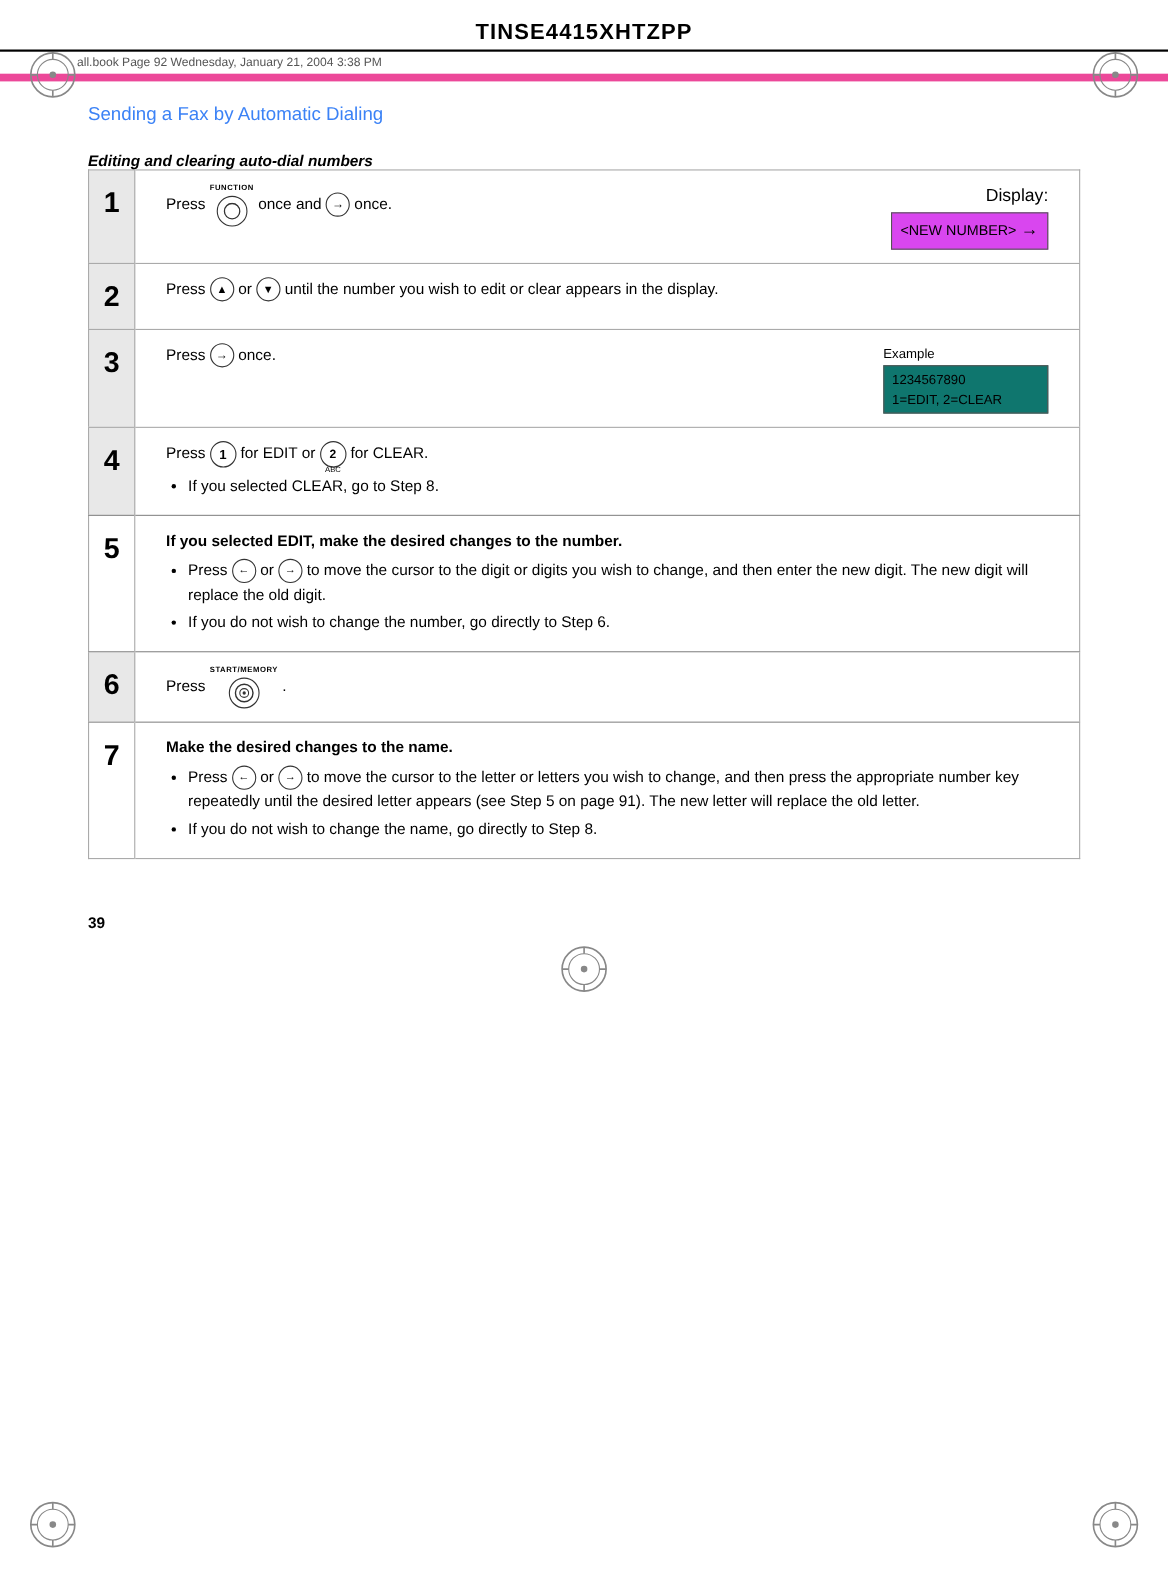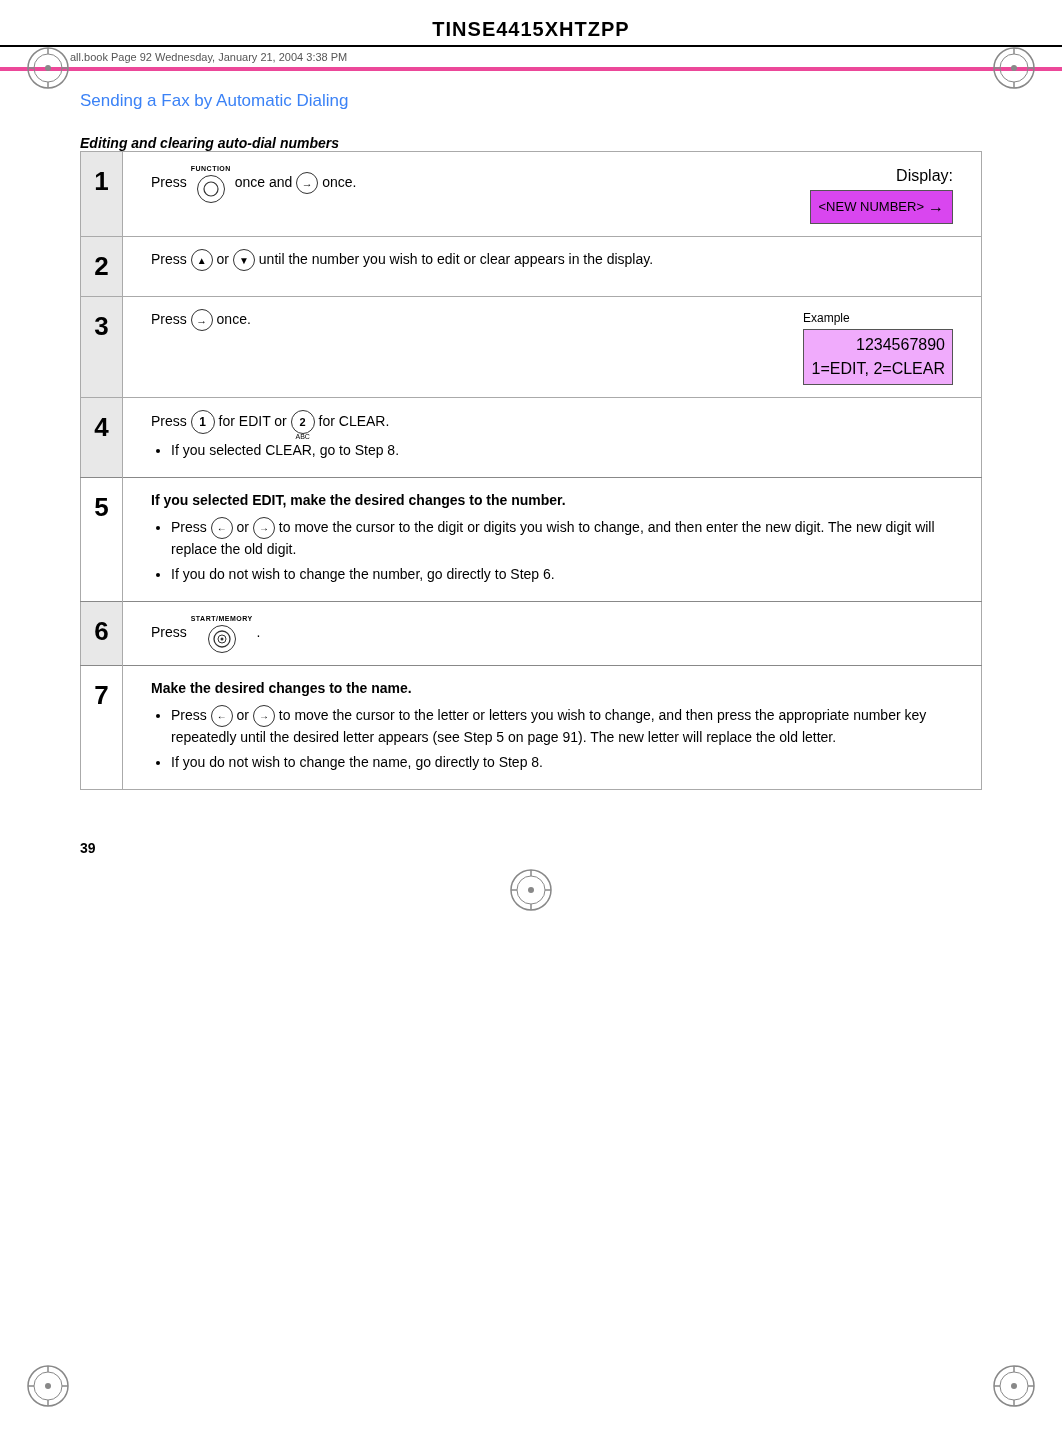--- a/index.html
+++ b/index.html
@@ -22,21 +22,21 @@
       padding: 18px 0 4px 0;
       letter-spacing: 1px;
       border-bottom: 2px solid #000;
     }
 
     
     .file-info {
       font-size: 11px;
       color: #555;
       padding: 4px 70px;
-      border-bottom: 4px solid #ec4899;
+      border-bottom: 7px solid #ec4899;
     }
 
     
     .corner {
       position: absolute;
       width: 48px;
       height: 48px;
     }
     .corner-tl { top: 44px; left: 24px; }
     .corner-tr { top: 44px; right: 24px; }
@@ -130,26 +130,26 @@
     .display-arrow {
       font-size: 16px;
     }
     .example-label {
       font-size: 12px;
       margin-bottom: 2px;
       text-align: left;
     }
     .example-box {
       border: 1.5px solid #555;
-      background: #f0abfc;
-      font-size: 16px;
+      background: #0f766e;
+      font-size: 12px;
       padding: 3px 7px;
       display: inline-block;
       min-width: 150px;
-      text-align: right;
+      text-align: left;
     }
 
     .btn-circle {
       width: 26px;
       height: 26px;
       border-radius: 50%;
       border: 1.5px solid #333;
       display: inline-flex;
       align-items: center;
       justify-content: center;

